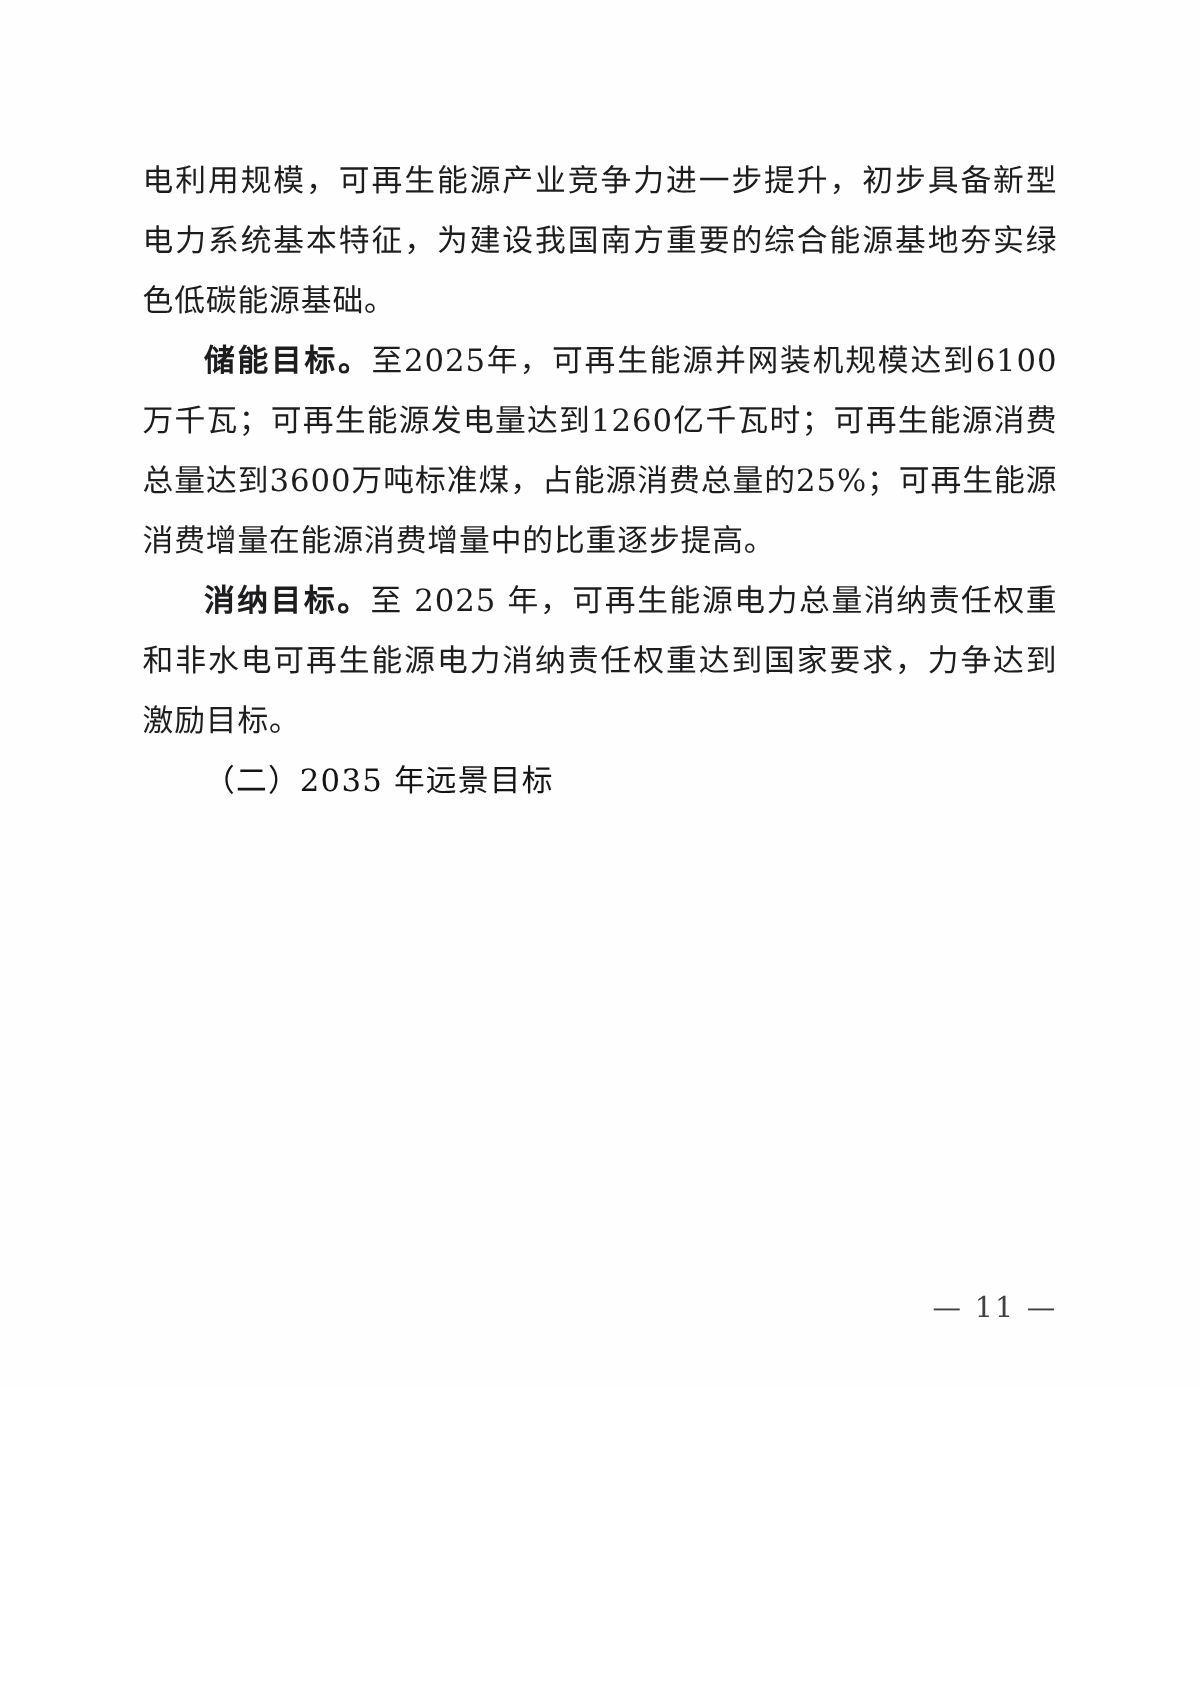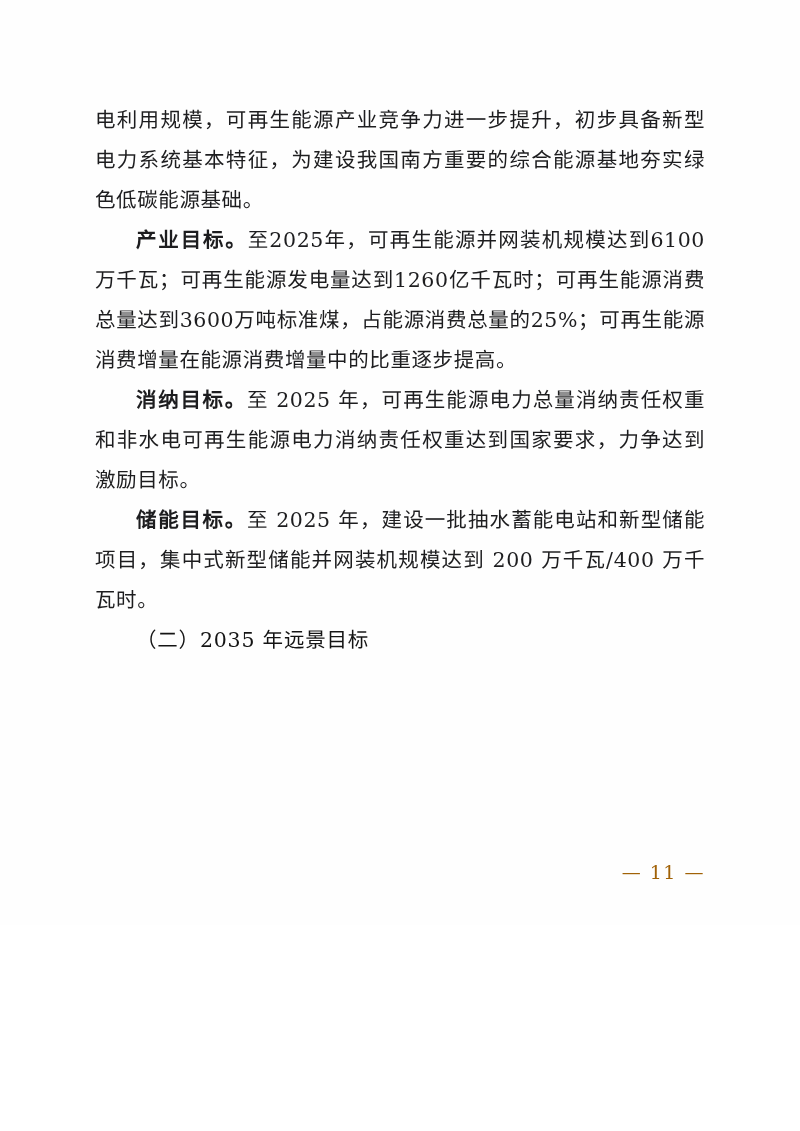--- a/index.html
+++ b/index.html
@@ -48,47 +48,44 @@
     text-indent: 41px;
     letter-spacing: 0.8px;
     color: #141414;
   }
   .footer {
     position: absolute;
     right: 95px;
     bottom: 42px;
     font-size: 19px;
     letter-spacing: 1.5px;
-    color: #a16207;
+    color: #404040;
     font-family: "DejaVu Serif", "Liberation Serif", serif;
   }
   .para-block { margin-bottom: 0; }
 </style>
 </head>
 <body>
 
 <div class="page">
 
   <div class="body-text">
 
     <p class="para-block">
       <span>电利用规模，可再生能源产业竞争力进一步提升，初步具备新型电力系统基本特征，为建设我国南方重要的综合能源基地夯实绿色低碳能源基础。</span>
     </p>
 
     <p class="para-block indent">
-      <span class="lead">产业目标。</span><span>至2025年，可再生能源并网装机规模达到6100万千瓦；可再生能源发电量达到1260亿千瓦时；可再生能源消费总量达到3600万吨标准煤，占能源消费总量的25%；可再生能源消费增量在能源消费增量中的比重逐步提高。</span>
+      <span class="lead">储能目标。</span><span>至2025年，可再生能源并网装机规模达到6100万千瓦；可再生能源发电量达到1260亿千瓦时；可再生能源消费总量达到3600万吨标准煤，占能源消费总量的25%；可再生能源消费增量在能源消费增量中的比重逐步提高。</span>
     </p>
 
     <p class="para-block indent">
       <span class="lead">消纳目标。</span><span>至 2025 年，可再生能源电力总量消纳责任权重和非水电可再生能源电力消纳责任权重达到国家要求，力争达到激励目标。</span>
     </p>
 
-    <p class="para-block indent">
-      <span class="lead">储能目标。</span><span>至 2025 年，建设一批抽水蓄能电站和新型储能项目，集中式新型储能并网装机规模达到 200 万千瓦/400 万千瓦时。</span>
-    </p>
 
 
     <p class="heading">（二）2035 年远景目标</p>
 
 
   </div>
 
   <div class="footer">— 11 —</div>
 
 </div>

